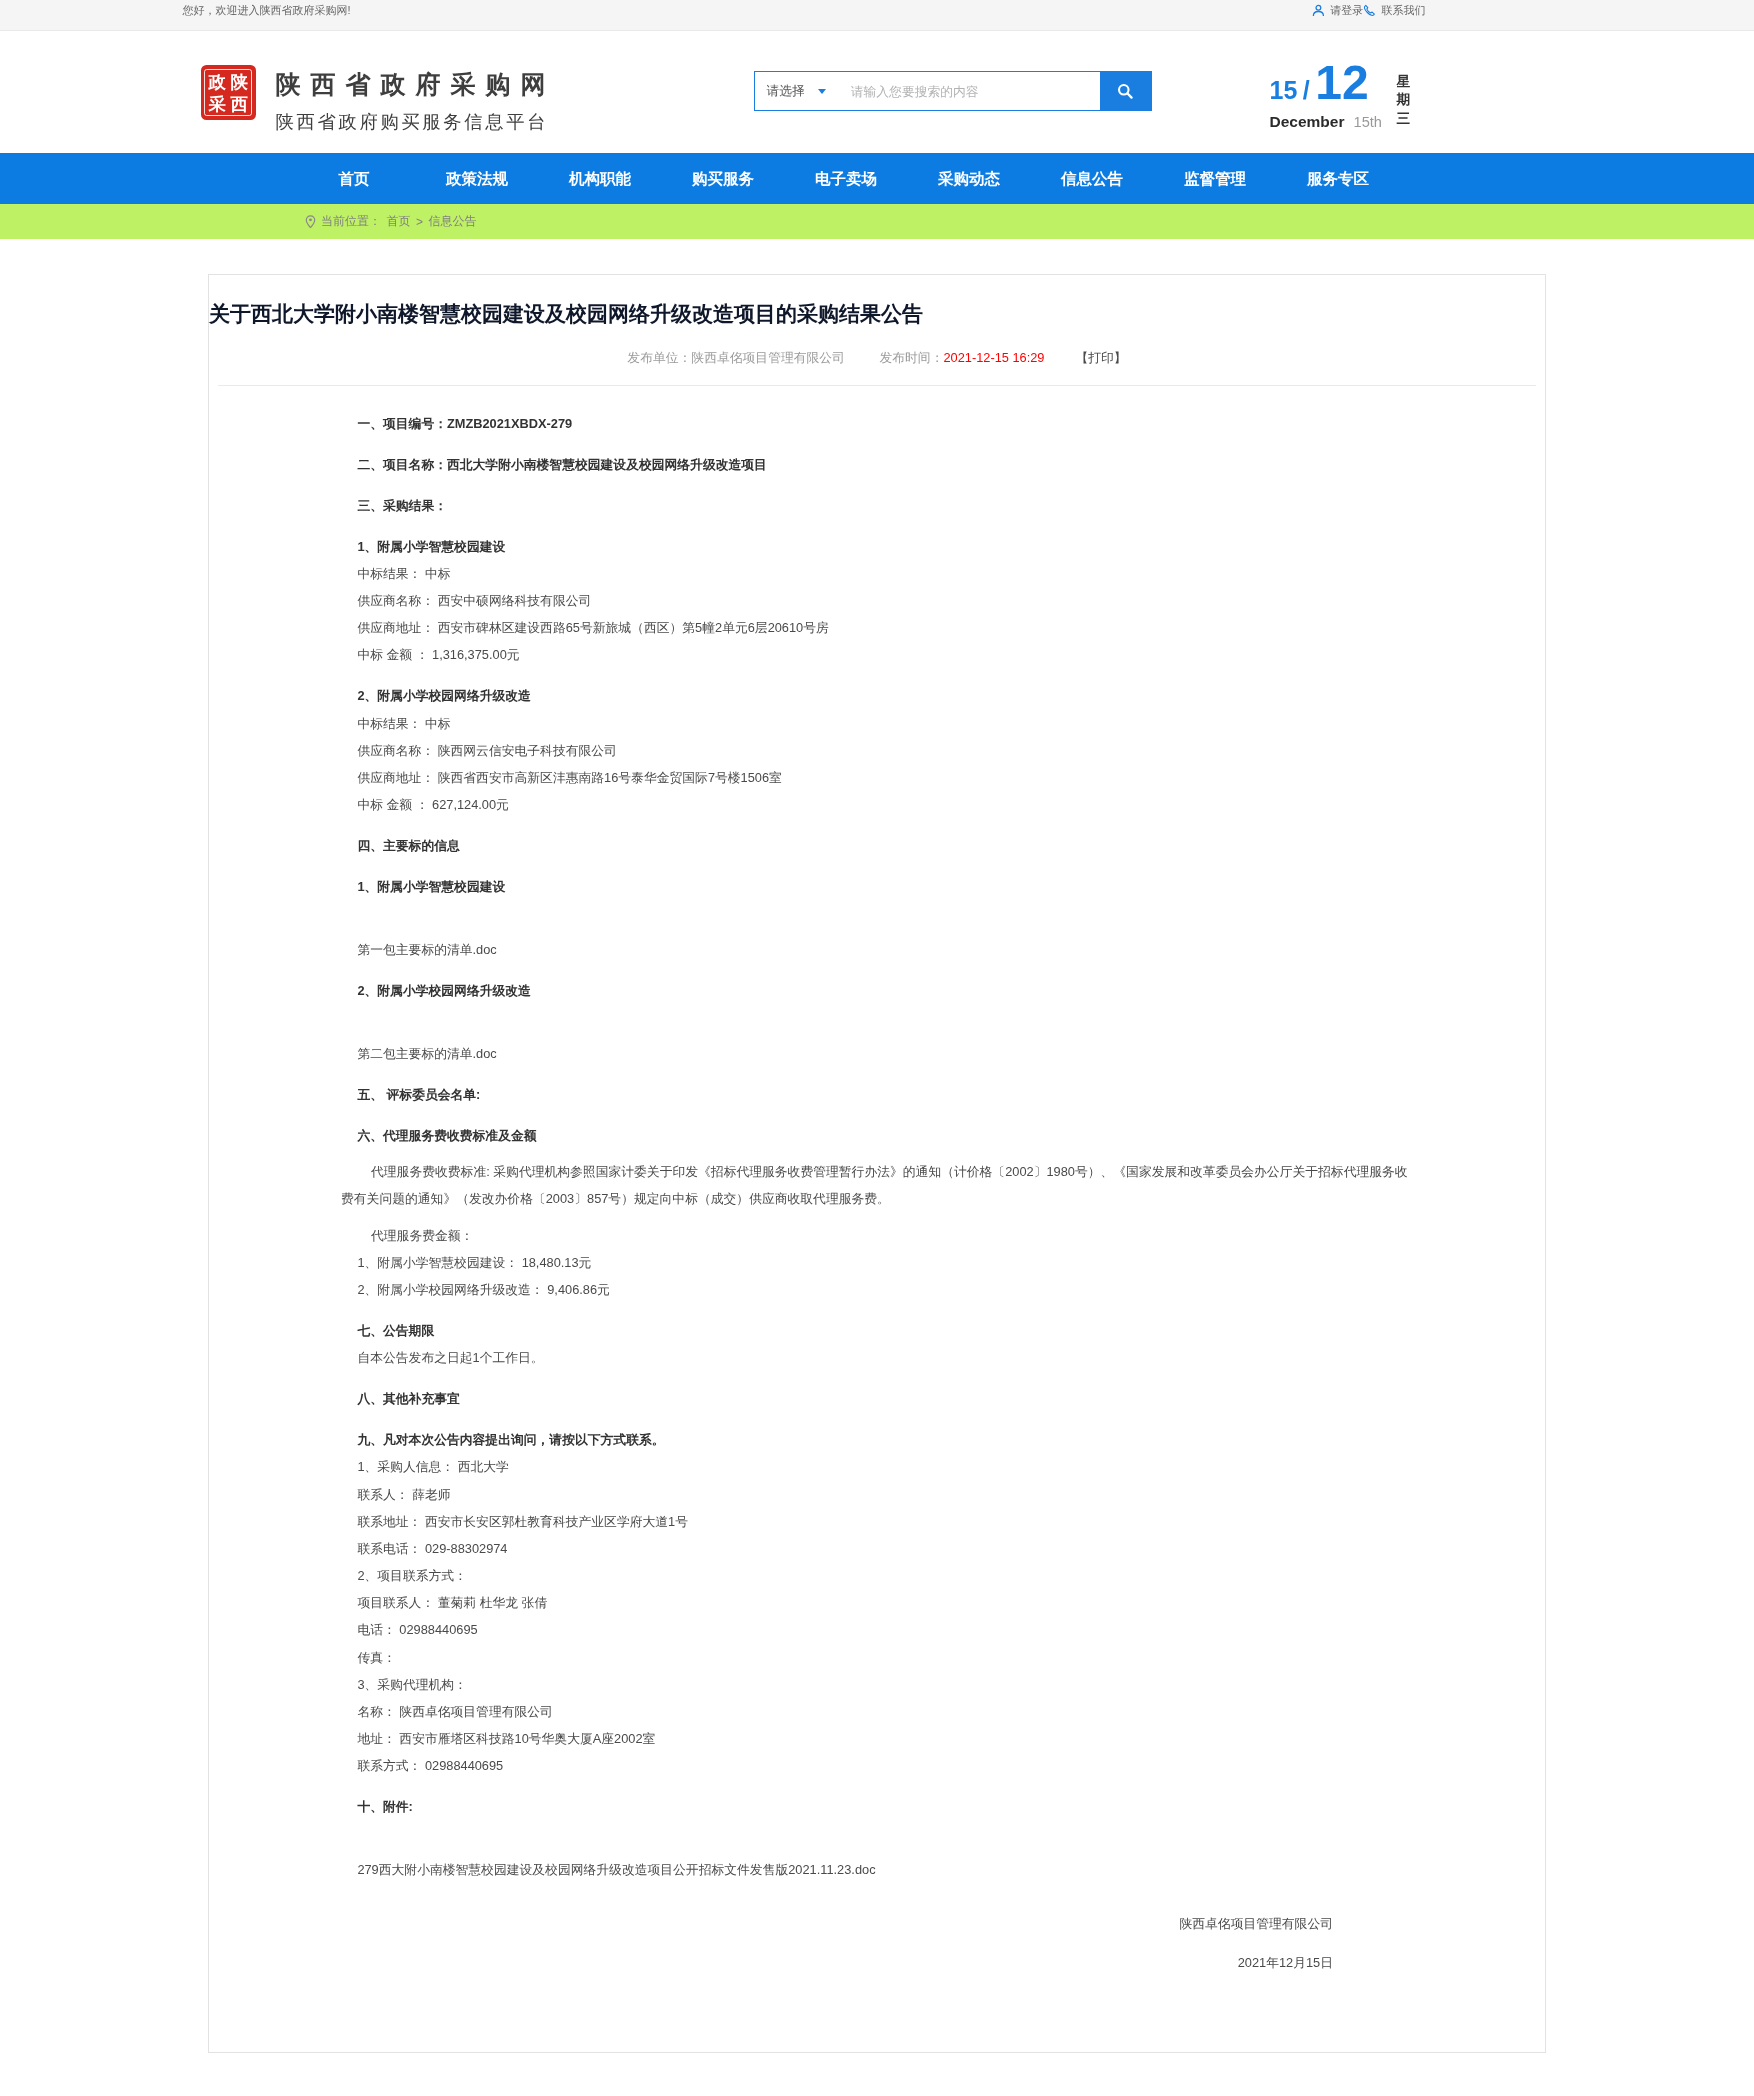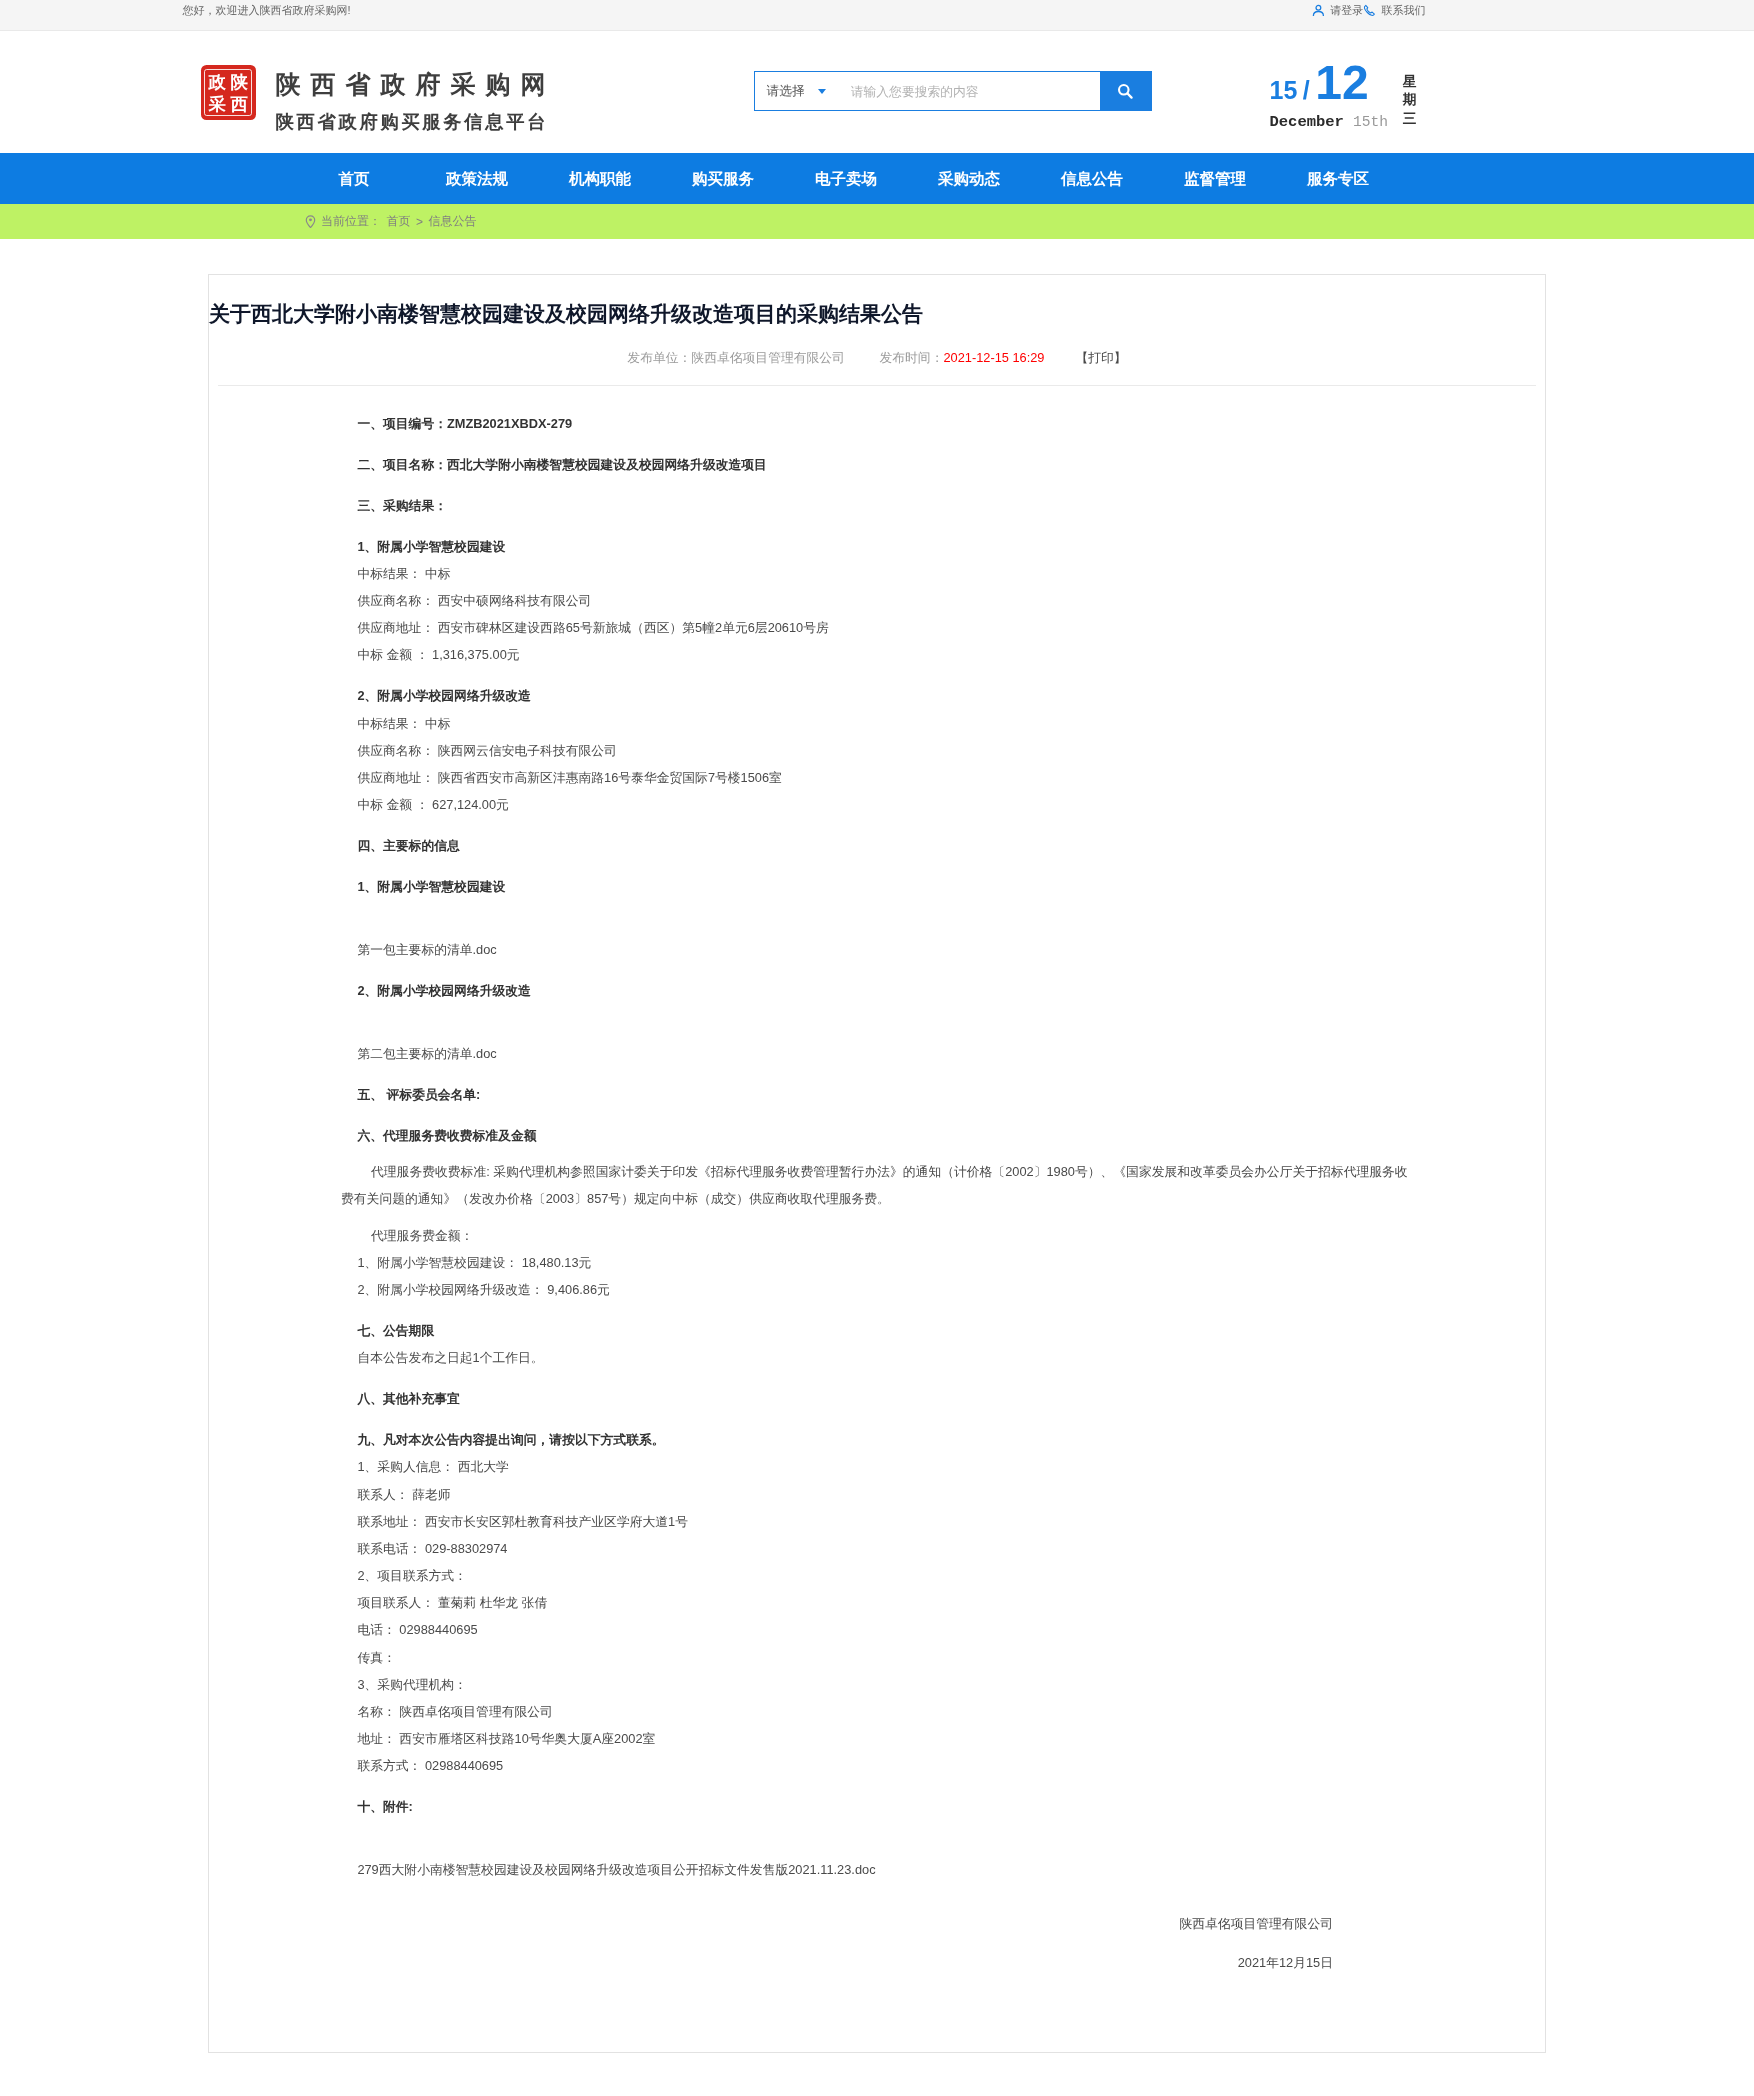--- a/index.html
+++ b/index.html
@@ -16,35 +16,35 @@
 
   
   .header { height:122px; background:#fff; }
   .header .wrap { height:122px; }
   .logo { position:absolute; left:18.3px; top:34px; width:55px; height:55px; background:#d5281e; border-radius:5.5px;
           display:grid; grid-template-columns:1fr 1fr; grid-template-rows:1fr 1fr; padding:5.5px; }
   .logo::after { content:""; position:absolute; inset:3.7px; border:0.9px solid rgba(255,255,255,.85); border-radius:2.7px; pointer-events:none; }
   .logo span { color:#fff; font-weight:bold; font-size:17.4px; line-height:22px; text-align:center; }
   .site-titles { position:absolute; left:93px; top:37px; }
   .site-title { font-size:25px; font-weight:bold; color:#3e3e3e; letter-spacing:10px; white-space:nowrap; }
-  .site-subtitle { font-size:18.3px; font-weight:bold; color:#3e3e3e; letter-spacing:2.7px; margin-top:8.2px; white-space:nowrap; }
+  .site-subtitle { font-size:18.3px; font-weight:normal; color:#3e3e3e; letter-spacing:2.7px; margin-top:8.2px; white-space:nowrap; }
 
   .search { position:absolute; left:571px; top:40px; width:398px; height:40px; border:1.8px solid #1a7ee0; display:flex; background:#fff; }
   .search-select { width:88px; display:flex; align-items:center; padding-left:12px; font-size:12.8px; color:#555; cursor:pointer; }
   .caret { width:0; height:0; border:4.6px solid transparent; border-top:5.5px solid #1a7ee0; margin-left:12.8px; margin-top:4.6px; }
   .search-input { flex:1; border:none; outline:none; font-size:12.8px; color:#333; padding-left:8.2px; min-width:0; }
   .search-input::placeholder { color:#b3b3b3; }
   .search-btn { width:51px; background:#1a7ee0; border:none; display:flex; align-items:center; justify-content:center; cursor:pointer; }
 
   .date { position:absolute; left:1087px; top:31px; display:flex; }
   .date-nums { display:flex; align-items:flex-end; color:#1a7ee0; }
   .d15 { font-size:25px; font-weight:bold; line-height:27.4px; }
   .dslash { font-size:25px; font-weight:bold; margin:0 5.5px; line-height:27.4px; }
   .d12 { font-size:48px; font-weight:bold; line-height:42px; }
-  .date-en { font-size:15.5px; color:#2b2b2b; font-weight:bold; margin-top:9.1px; white-space:nowrap;font-family:Liberation Mono, monospace; }
+  .date-en { font-size:15.5px; color:#2b2b2b; font-weight:bold; margin-top:9.1px; white-space:nowrap; }
   .date-en .th { color:#999; font-weight:normal; margin-left:9.1px; font-size:14.6px; }
   .weekday { margin-left:14.6px; display:flex; flex-direction:column; font-size:13.7px; font-weight:bold; color:#333; line-height:18.3px; padding-top:11px; }
 
   
   .nav { height:51px; background:#0d7ce2; }
   .nav .wrap { display:flex; padding-left:110px; }
   .nav-item { width:123px; text-align:center; line-height:51px; color:#fff; font-size:15.5px; font-weight:bold; cursor:pointer; white-space:nowrap; }
 
   
   .breadcrumb { height:35px; background:#bef264; }

